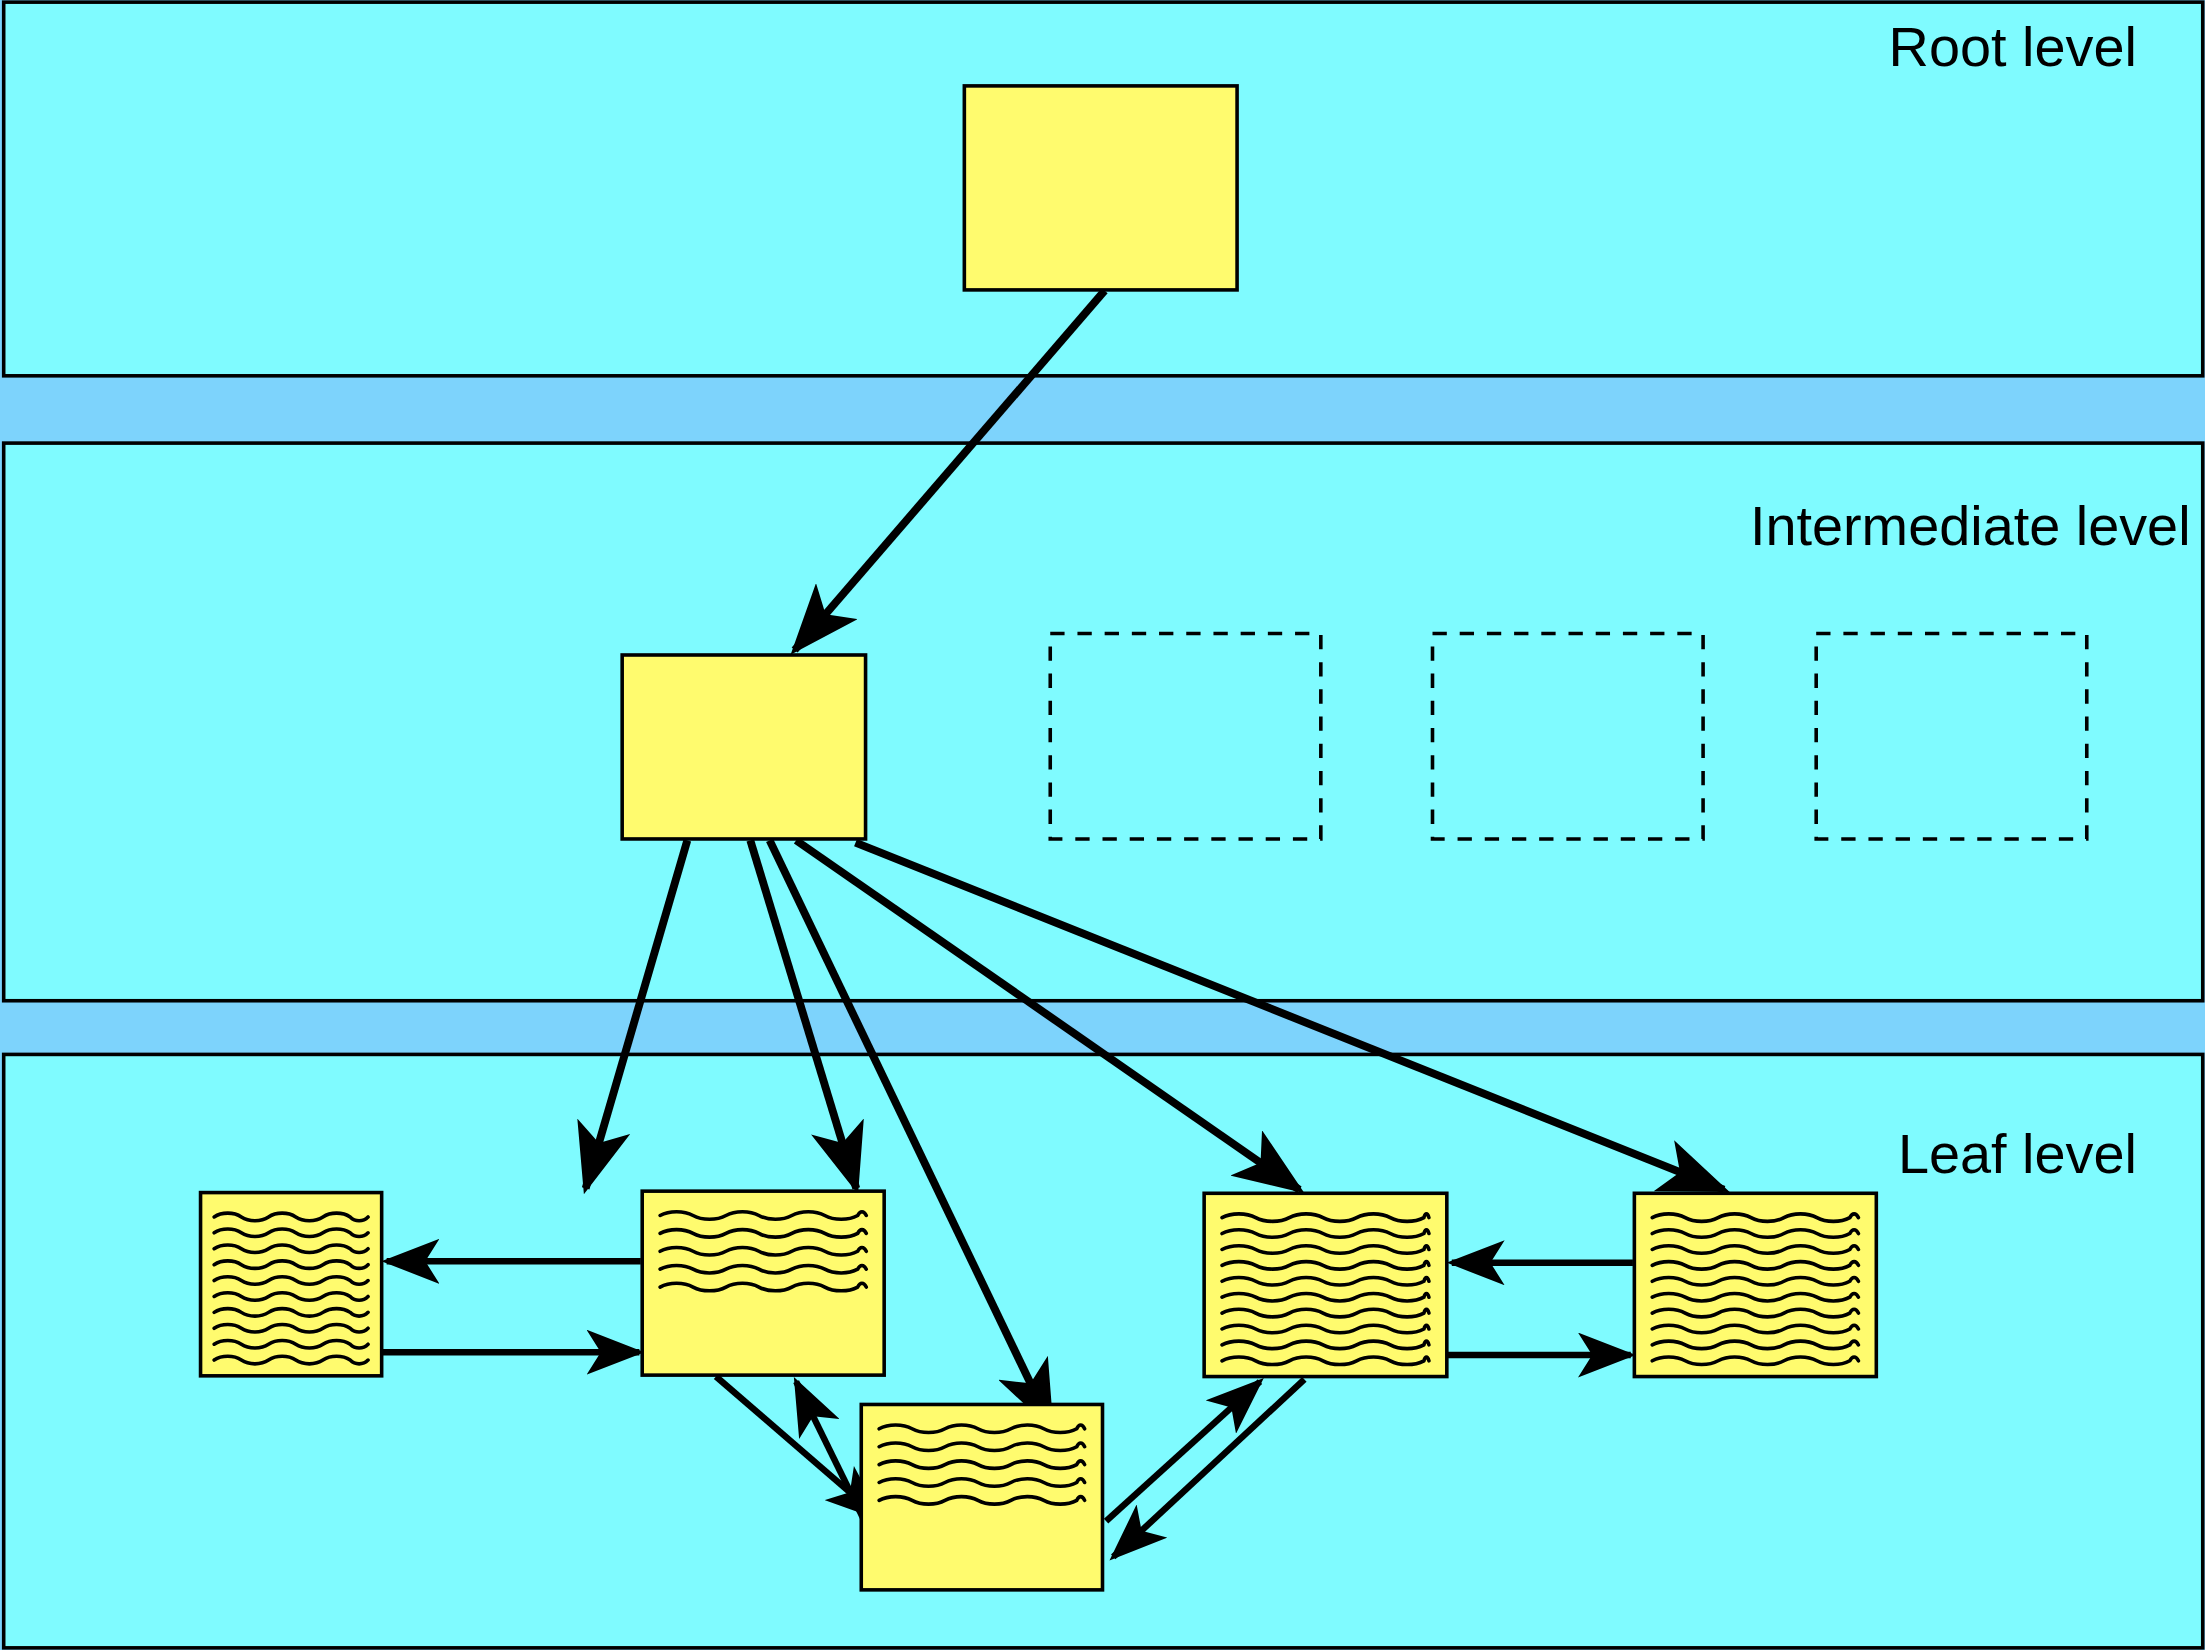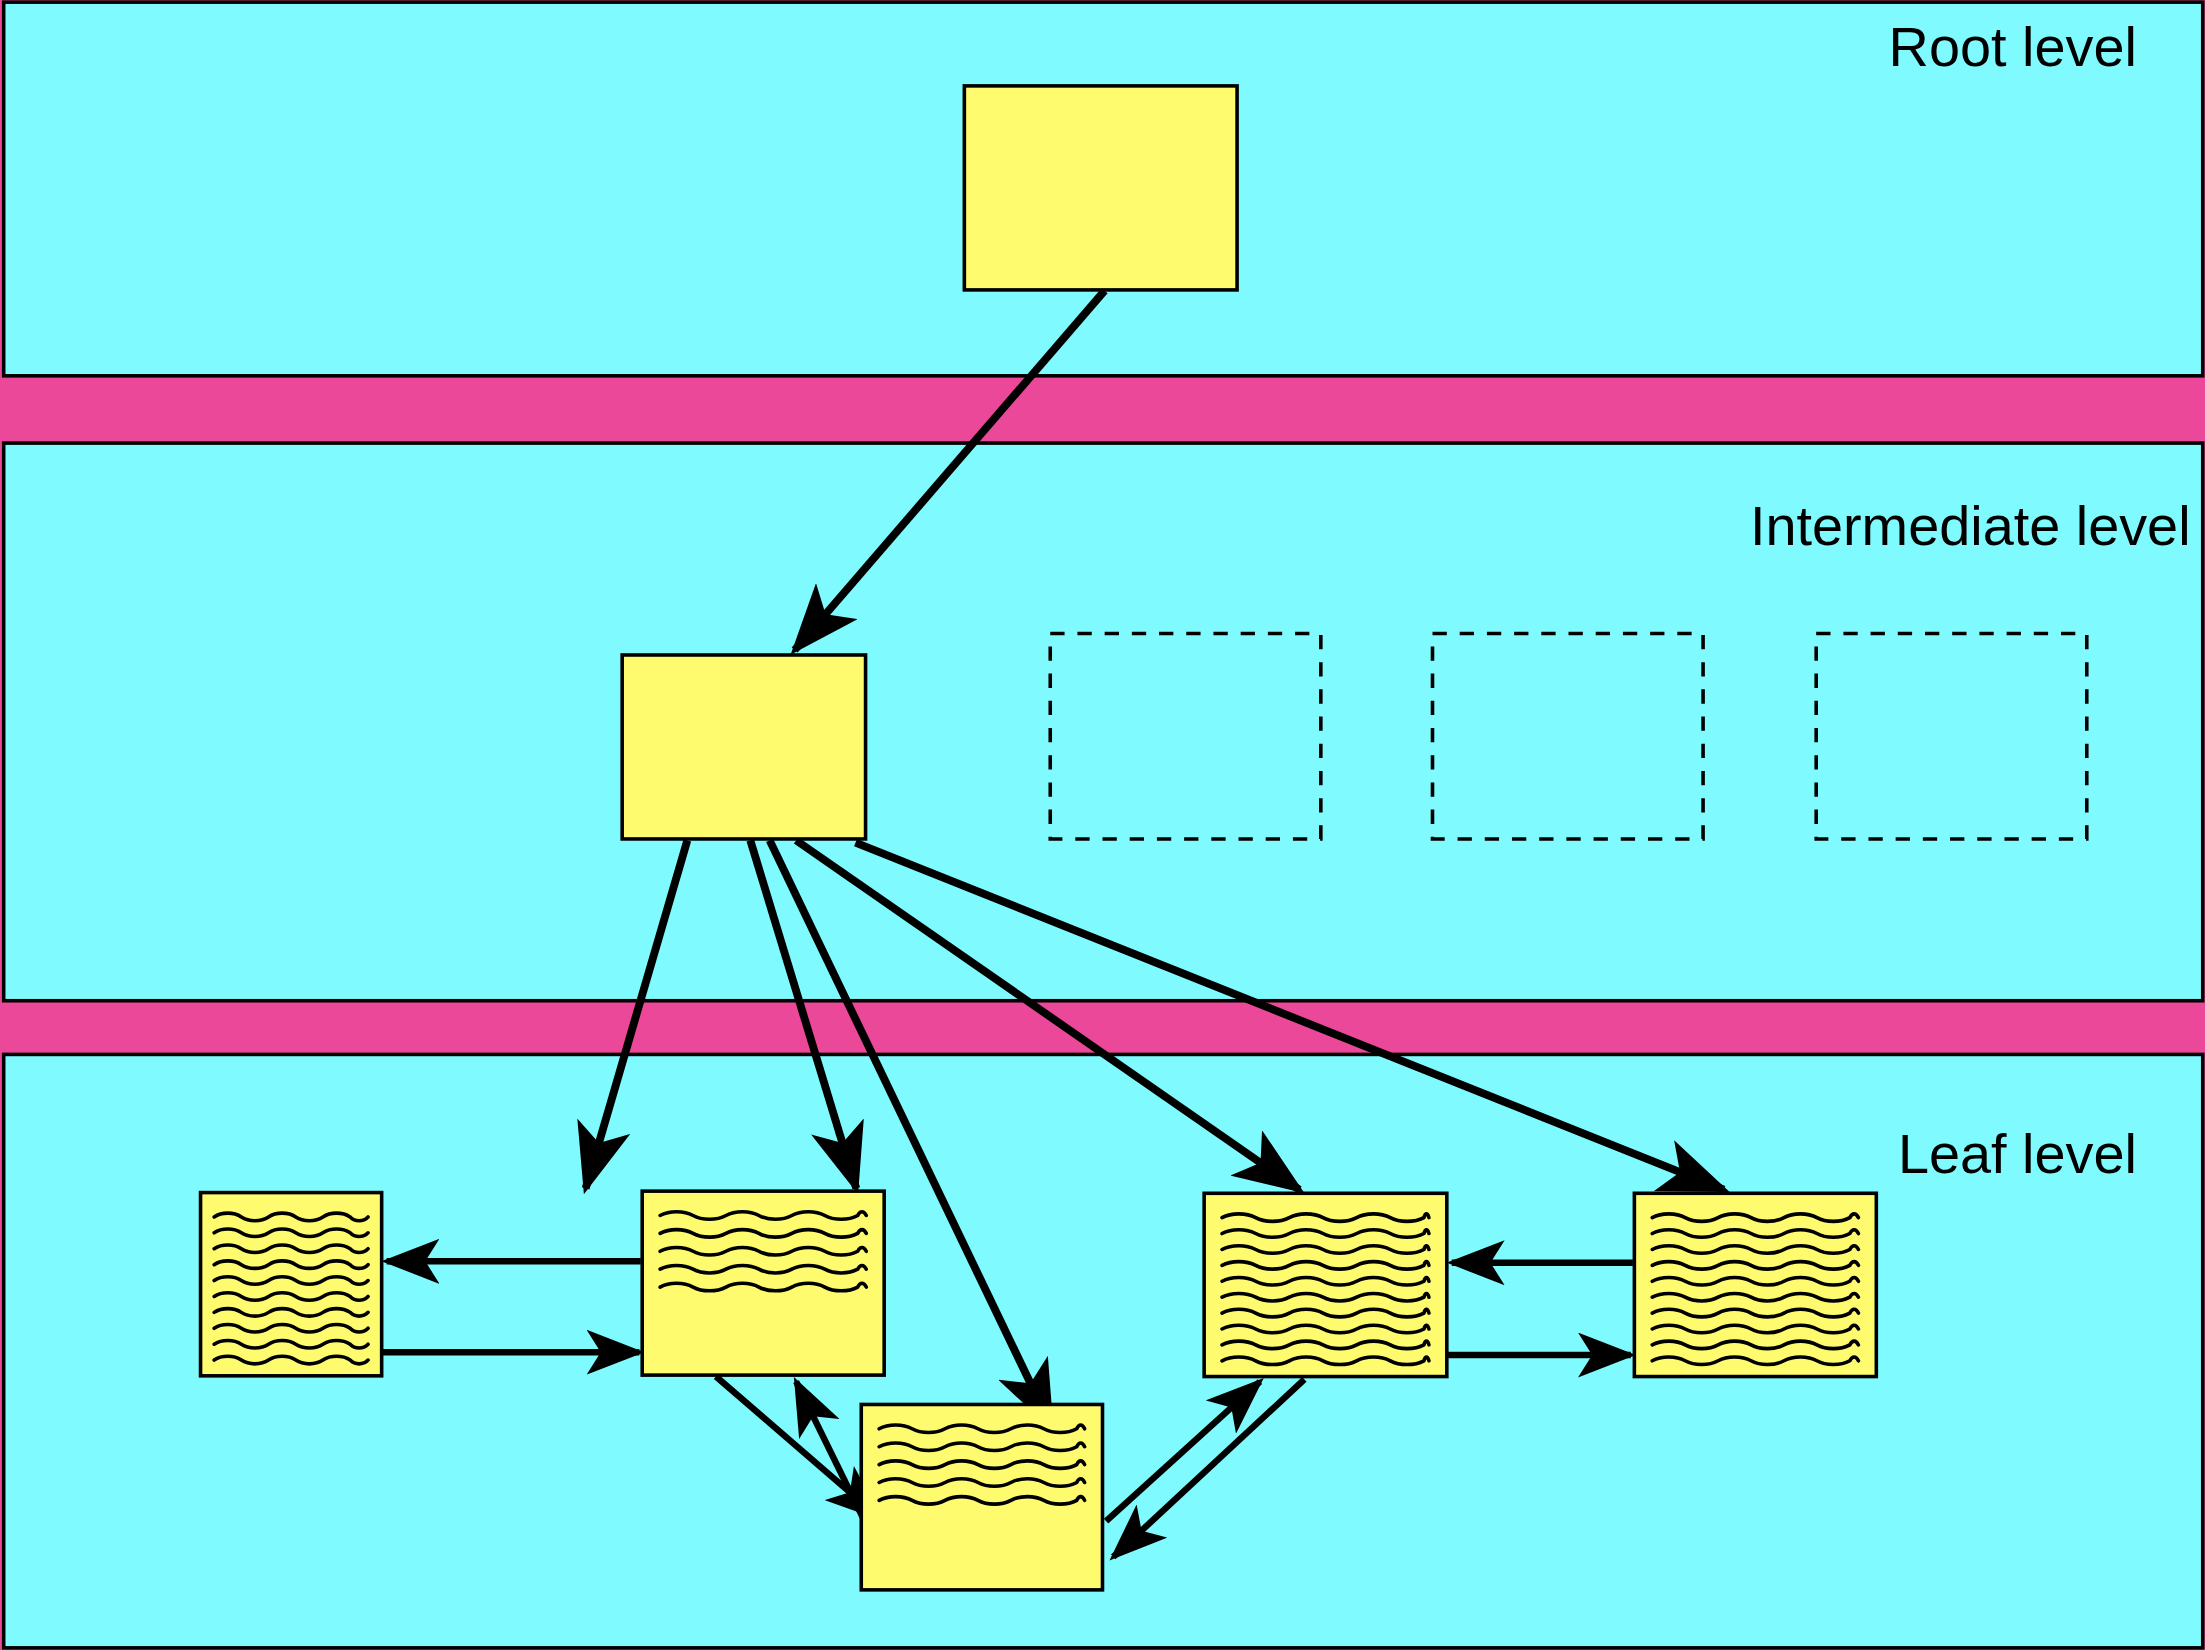--- a/index.html
+++ b/index.html
@@ -4,21 +4,21 @@
 <style>
   html, body {
     margin: 0;
     padding: 0;
     background: #ffffff;
   }
   #stage {
     position: relative;
     width: 2205px;
     height: 1650px;
-    background: #ec4899;
+    background: #7dd3fc;
     overflow: hidden;
     font-family: "Liberation Sans", sans-serif;
   }
   svg.layer {
     position: absolute;
     left: 0;
     top: 0;
     width: 2205px;
     height: 1650px;
   }

